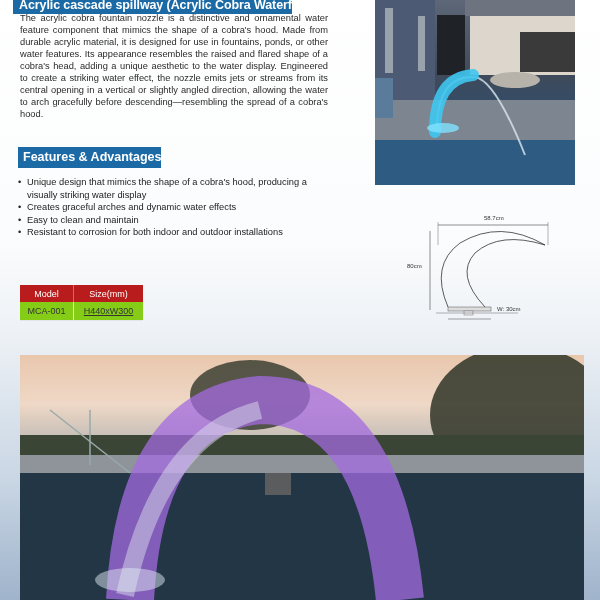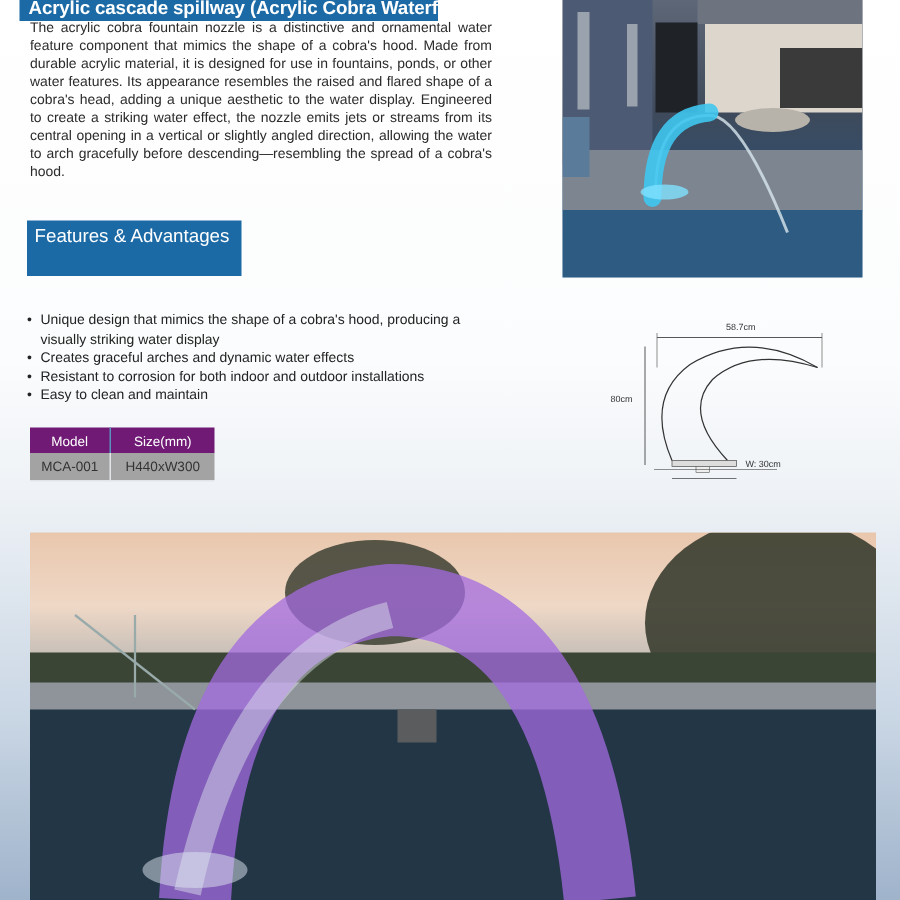--- a/index.html
+++ b/index.html
@@ -13,44 +13,45 @@
   .title-bar {
     position: absolute; left: 13px; top: -4px; width: 279px; height: 18px;
     background: #1b6aa6; color: #fff; font-weight: bold; font-size: 12.5px;
     padding: 2px 0 0 6px; letter-spacing: -0.1px; white-space: nowrap;
   }
   .intro {
     position: absolute; left: 20px; top: 12px; width: 308px;
     font-size: 9.3px; line-height: 12px; text-align: justify; color: #2a2a2a;
   }
   .features-head {
-    position: absolute; left: 18px; top: 147px; width: 143px; height: 37px;
+    position: absolute; left: 18px; top: 147px; width: 143px; height: 21px;
     background: #1b6aa6; color: #fff; font-size: 12.5px; padding: 3px 0 16px 5px;
     white-space: nowrap;
+    font-weight: bold;
   }
   .features {
     position: absolute; left: 18px; top: 176px; width: 320px;
-    font-size: 9.3px; line-height: 12.5px; list-style: none; margin-top: 31px;
+    font-size: 9.3px; line-height: 12.5px; list-style: none;
   }
   .features li { position: relative; padding-left: 9px; }
   .features li::before { content: "•"; position: absolute; left: 0; top: 0; }
   .spec-table {
     position: absolute; left: 20px; top: 285px; width: 123px;
     border-collapse: collapse; font-size: 9px;
   }
   .spec-table th {
-    background: #701a75; color: #fff; font-weight: normal; height: 17px;
+    background: #b91c1c; color: #fff; font-weight: normal; height: 17px;
     text-align: center; border-right: 1px solid #5a92c0;
   }
   .spec-table th:last-child { border-right: none; }
   .spec-table td {
-    background: #a3a3a3; height: 18px; text-align: center; color: #333;
+    background: #84cc16; height: 18px; text-align: center; color: #333;
     border-bottom: 1px solid #e2e6ea; border-right: 1px solid #e2e6ea;
   }
-  .spec-table td:last-child { border-right: none; }
+  .spec-table td:last-child { border-right: none; text-decoration: underline; }
   .photo-top {
     position: absolute; left: 375px; top: 0; width: 200px; height: 185px;
     overflow: hidden;
     background: linear-gradient(180deg, #5d6777 0%, #3f4a5b 40%, #2c4f70 70%, #3a6d93 100%);
   }
   .photo-bottom {
     position: absolute; left: 20px; top: 355px; width: 564px; height: 245px;
     overflow: hidden;
     background: linear-gradient(180deg, #e9c7ad 0%, #efd8c6 20%, #b9b7b3 38%, #4a5359 55%, #2a3a46 75%, #1b2a36 100%);
   }
@@ -62,22 +63,22 @@
 
 <div class="title-bar">Acrylic cascade spillway (Acrylic Cobra Waterfall)</div>
 
 <p class="intro">The acrylic cobra fountain nozzle is a distinctive and ornamental water feature component that mimics the shape of a cobra's hood. Made from durable acrylic material, it is designed for use in fountains, ponds, or other water features. Its appearance resembles the raised and flared shape of a cobra's head, adding a unique aesthetic to the water display. Engineered to create a striking water effect, the nozzle emits jets or streams from its central opening in a vertical or slightly angled direction, allowing the water to arch gracefully before descending—resembling the spread of a cobra's hood.</p>
 
 <div class="features-head">Features &amp; Advantages</div>
 
 <ul class="features">
   <li>Unique design that mimics the shape of a cobra's hood, producing a visually striking water display</li>
   <li>Creates graceful arches and dynamic water effects</li>
+  <li>Easy to clean and maintain</li>
   <li>Resistant to corrosion for both indoor and outdoor installations</li>
-  <li>Easy to clean and maintain</li>
 </ul>
 
 <table class="spec-table">
   <thead>
     <tr>
       <th>Model</th>
       <th>Size(mm)</th>
     </tr>
   </thead>
   <tbody>

